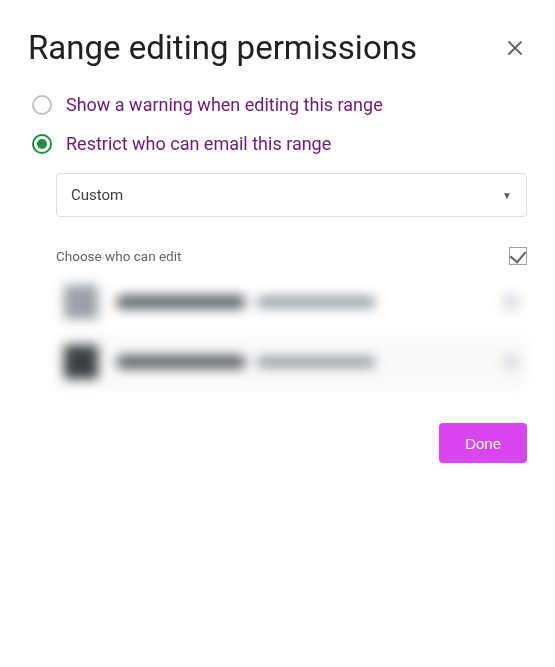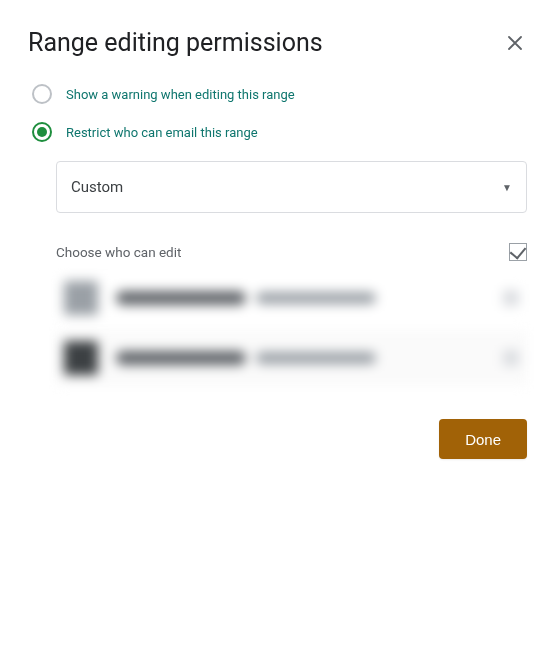--- a/index.html
+++ b/index.html
@@ -14,21 +14,21 @@
     padding: 28px 28px 28px 28px;
     width: 555px;
   }
   .header {
     display: flex;
     align-items: center;
     justify-content: space-between;
     margin-bottom: 18px;
   }
   .title {
-    font-size: 25px;
+    font-size: 33px;
     font-weight: 400;
     color: #202124;
     letter-spacing: 0;
   }
   .close-btn {
     width: 24px; height: 24px;
     display: flex; align-items: center; justify-content: center;
     cursor: pointer;
     color: #5f6368;
   }
@@ -53,29 +53,29 @@
   }
   .radio.checked::after {
     content: "";
     position: absolute;
     top: 3px; left: 3px;
     width: 10px; height: 10px;
     border-radius: 50%;
     background: #1e8e3e;
   }
   .radio-label {
-    font-size: 13px;
-    color: #0f766e;
+    font-size: 18px;
+    color: #701a75;
   }
   .indent-block {
     margin-left: 28px;
     margin-top: 10px;
   }
   .select {
-    height: 52px;
+    height: 44px;
     border: 1px solid #dadce0;
     border-radius: 4px;
     display: flex;
     align-items: center;
     justify-content: space-between;
     padding: 0 14px;
     cursor: pointer;
     font-size: 15px;
     color: #3c4043;
     background: #fff;
@@ -166,21 +166,21 @@
     resize: none;
     position: relative;
   }
   .add-input::placeholder { color: #80868b; }
   .footer {
     display: flex;
     justify-content: flex-end;
     margin-top: 34px;
   }
   .done-btn {
-    background: #a16207;
+    background: #d946ef;
     color: #fff;
     border: none;
     border-radius: 4px;
     height: 40px;
     padding: 0 26px;
     font-size: 15px;
     font-weight: 500;
     cursor: pointer;
     box-shadow: 0 1px 2px rgba(0,0,0,0.08);
   }

